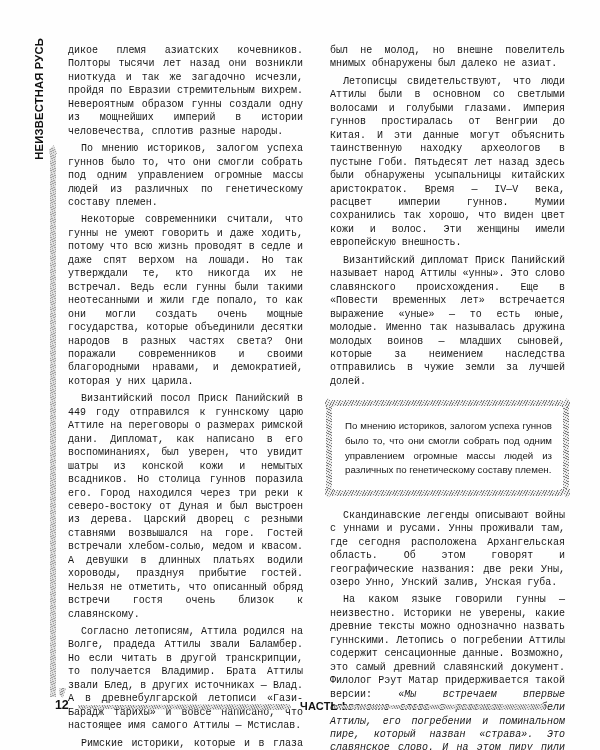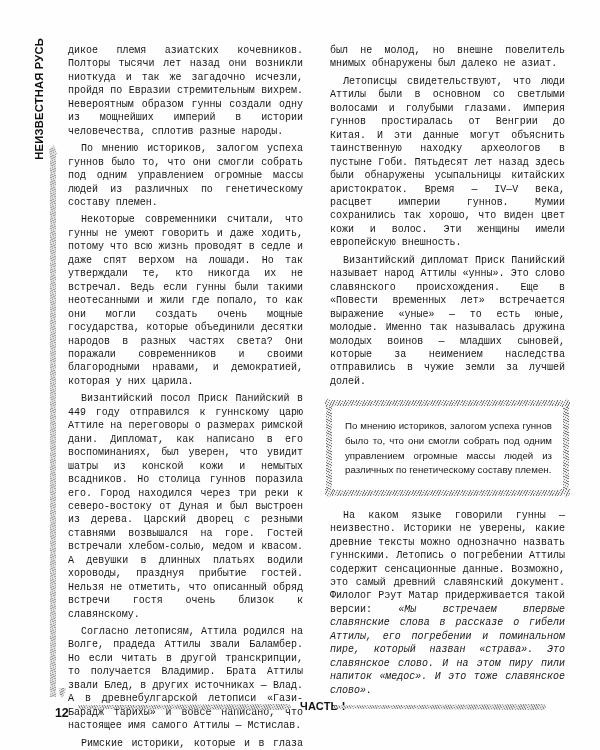--- a/index.html
+++ b/index.html
@@ -192,21 +192,21 @@
   .footer {
     position: absolute;
     left: 0;
     right: 0;
     top: 697px;
     height: 26px;
   }
   .folio {
     position: absolute;
     left: 55px;
-    top: 9px;
+    top: 1px;
     font-size: 12.5px;
     font-weight: bold;
     color: #111;
     letter-spacing: -0.3px;
   }
   .folio-tick {
     position: absolute;
     left: 59px;
     top: -9px;
     width: 7px;
@@ -297,20 +297,21 @@
           <span class="edge-left"></span>
           <span class="edge-right"></span>
           <span class="corner c-tl"></span>
           <span class="corner c-tr"></span>
           <span class="corner c-bl"></span>
           <span class="corner c-br"></span>
         </div>
         <p>По мнению историков, залогом успеха гуннов было то, что они смогли собрать под одним управлением огромные массы людей из различных по генетическому составу племен.</p>
       </div>
 
+      <p class="body">Скандинавские легенды описывают войны с уннами и русами. Унны проживали там, где сегодня расположена Архангельская область. Об этом говорят и географические названия: две реки Уны, озеро Унно, Унский залив, Унская губа.</p>
       <p class="body"><span>На каком языке говорили гунны — неизвестно. Историки не уверены, какие древние тексты можно однозначно назвать гуннскими. Летопись о погребении Аттилы содержит сенсационные данные. Возможно, это самый древний славянский документ. Филолог Рэут Матар придерживается такой версии: </span><em>«Мы встречаем впервые славянские слова в рассказе о гибели Аттилы, его погребении и поминальном пире, который назван «страва». Это славянское слово. И на этом пиру пили напиток «медос». И это тоже славянское слово».</em></p>
     </div>
 
   </div>
 
   <div class="footer">
     <div class="folio-tick"></div>
     <div class="folio">12</div>
     <div class="rule-left"></div>
     <div class="part-label">ЧАСТЬ I</div>

